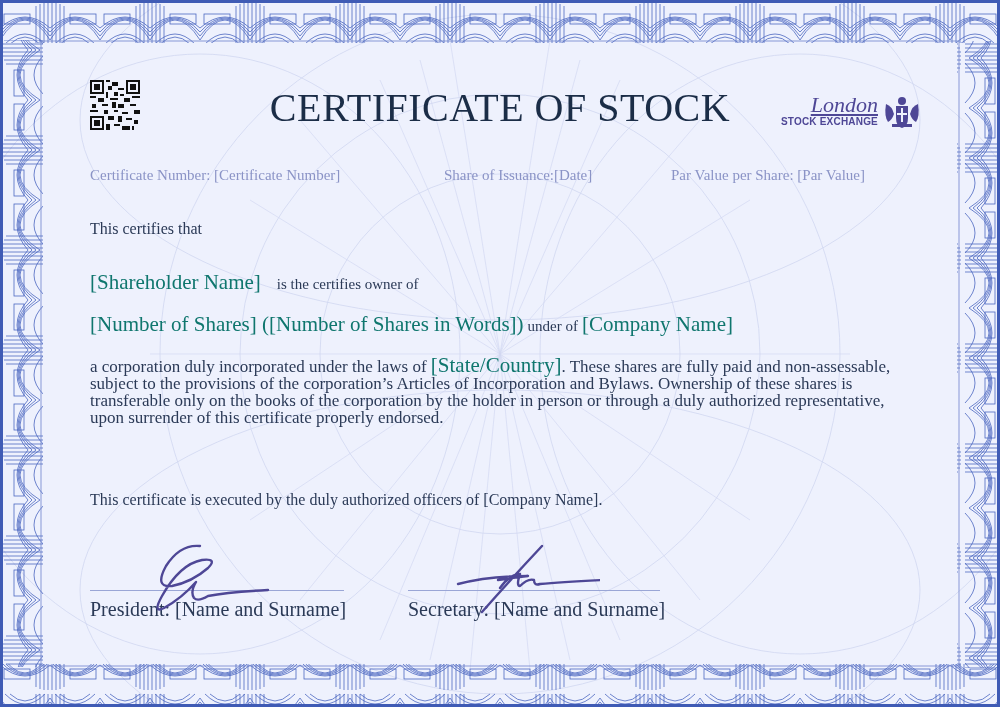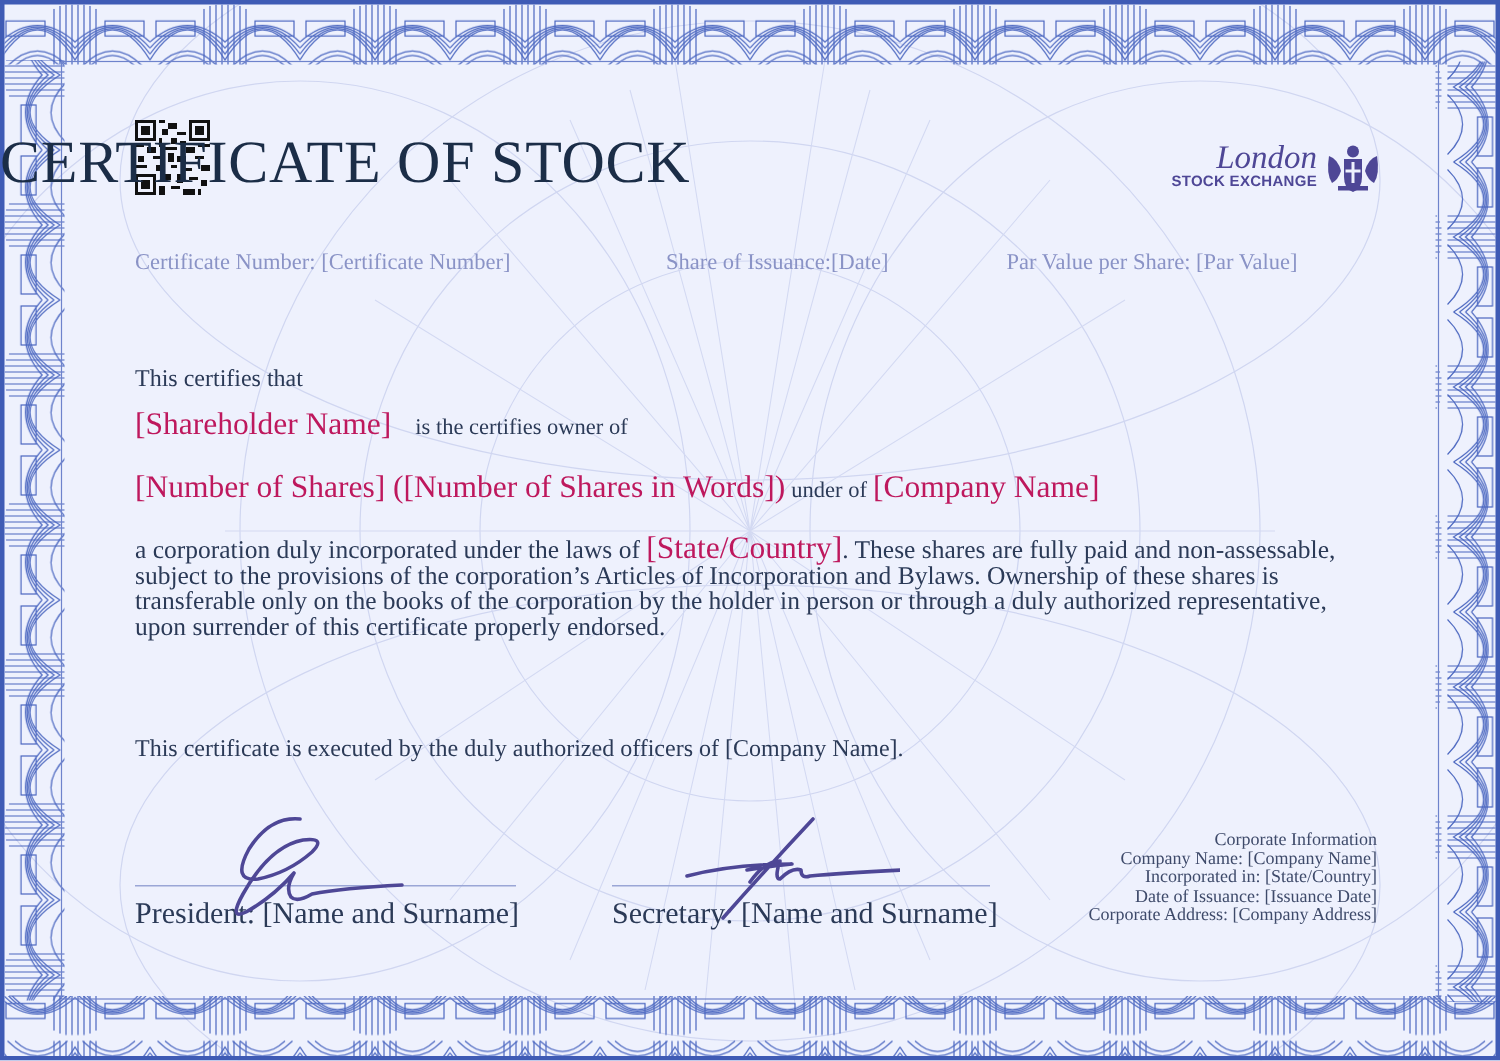--- a/index.html
+++ b/index.html
@@ -1,29 +1,29 @@
 <!DOCTYPE html>
 <html><head>
 <meta charset="utf-8">
 <style>
   html, body { margin:0; padding:0; }
   body { width:1000px; height:707px; overflow:hidden; background:#eef1fc; font-family:"Liberation Serif","DejaVu Serif",serif; }
   .cert { position:relative; width:1000px; height:707px; background:#eef1fd; overflow:hidden; }
   .guilloche-bg { position:absolute; inset:0; }
   .border-svg { position:absolute; inset:0; }
   .qr { position:absolute; left:90px; top:80px; width:50px; height:50px; }
-  .title { position:absolute; left:0; right:0; top:84px; text-align:left; font-size:40px; letter-spacing:0.5px; color:#1b2d47; }
+  .title { position:absolute; left:0; right:0; top:84px; text-align:center; font-size:40px; letter-spacing:0.5px; color:#1b2d47; }
   .lse { position:absolute; left:780px; top:94px; width:140px; height:40px; }
-  .lse-london { position:absolute; right:42px; top:0; font-style:italic; font-size:22px; color:#4e4796; line-height:22px; }
+  .lse-london { position:absolute; right:42px; top:0; font-style:italic; font-size:22px; color:#4e4796; line-height:22px;text-decoration:underline; }
   .lse-sx { position:absolute; right:42px; top:22px; font-family:"Liberation Sans","DejaVu Sans",sans-serif; font-weight:bold; font-size:10px; color:#4e4796; letter-spacing:0.2px;text-align:center; }
   .lse-crest { position:absolute; right:0; top:2px; width:36px; height:34px; }
   .meta { position:absolute; top:167px; font-size:15px; color:#8a93c6; white-space:nowrap; }
   .body-text { position:absolute; left:90px; color:#2b3a57; white-space:nowrap; }
   .small { font-size:16px; }
-  .big { font-size:21px; color:#be185d; }
+  .big { font-size:21px; color:#0f766e; }
   .para { position:absolute; left:90px; top:357px; width:820px; font-size:17px; line-height:17px; color:#2b3a57; }
   .para .big { font-size:21px;text-align:center; }
   .sigline { position:absolute; height:1px; background:#9aa6d6; }
   .siglabel { position:absolute; font-size:20px; color:#2b3a57; white-space:nowrap; }
   .sig { position:absolute; }
   .corp { position:absolute; right:82px; top:553px; text-align:right; font-size:12px; line-height:12.5px; color:#3e4a6a; }
 </style>
 </head>
 <body>
 
@@ -145,21 +145,21 @@
         <rect x="17" y="12" width="2" height="14"></rect>
         <rect x="13" y="17" width="10" height="2"></rect>
       </g>
     </svg>
   </div>
 
   <div class="meta" style="left:90px">Certificate Number: [Certificate Number]</div>
   <div class="meta" style="left:444px">Share of Issuance:[Date]</div>
   <div class="meta" style="left:671px">Par Value per Share: [Par Value]</div>
 
-  <div class="body-text small" style="top:244px">This certifies that</div>
+  <div class="body-text small" style="top:220px">This certifies that</div>
 
   <div class="body-text" style="top:270px">
     <span class="big">[Shareholder Name]</span>
     <span class="small" style="margin-left:12px;font-size:15px">is the certifies owner of</span>
   </div>
 
   <div class="body-text" style="top:312px">
     <span class="big">[Number of Shares] ([Number of Shares in Words])</span>
     <span class="small" style="font-size:15px">under of</span>
     <span class="big">[Company Name]</span>
@@ -177,21 +177,14 @@
   <svg class="sig" style="left:140px; top:540px" width="140" height="80" viewBox="0 0 140 80">
     <path d="M60 6 q-20 -2 -34 20 q-12 22 6 20 q20 -4 36 -18 q10 -10 -6 -8 q-22 4 -40 36 q-10 18 2 12 q18 -10 32 -26 q-6 10 -2 16 q4 4 14 -2 q20 -4 60 -6" fill="none" stroke="#4e4796" stroke-width="2.4" stroke-linecap="round" stroke-linejoin="round"></path>
   </svg>
 
   <div class="sigline" style="left:408px; top:590px; width:252px"></div>
   <div class="siglabel" style="left:408px; top:598px">Secretary: [Name and Surname]</div>
   <svg class="sig" style="left:430px; top:542px" width="170" height="75" viewBox="0 0 170 75">
     <path d="M112 4 q-30 32 -60 66 M28 42 q30 -8 70 -8 q-18 2 -30 4 M70 46 q10 -14 20 -14 q-4 12 0 12 q8 -8 14 -6 q0 6 6 4 q20 -2 62 -4" fill="none" stroke="#4e4796" stroke-width="2.4" stroke-linecap="round" stroke-linejoin="round"></path>
   </svg>
 
-  <div class="corp">
-    <div>Corporate Information</div>
-    <div>Company Name: [Company Name]</div>
-    <div>Incorporated in: [State/Country]</div>
-    <div>Date of Issuance: [Issuance Date]</div>
-    <div>Corporate Address: [Company Address]</div>
-  </div>
 
 </div>
 
 </body></html>

